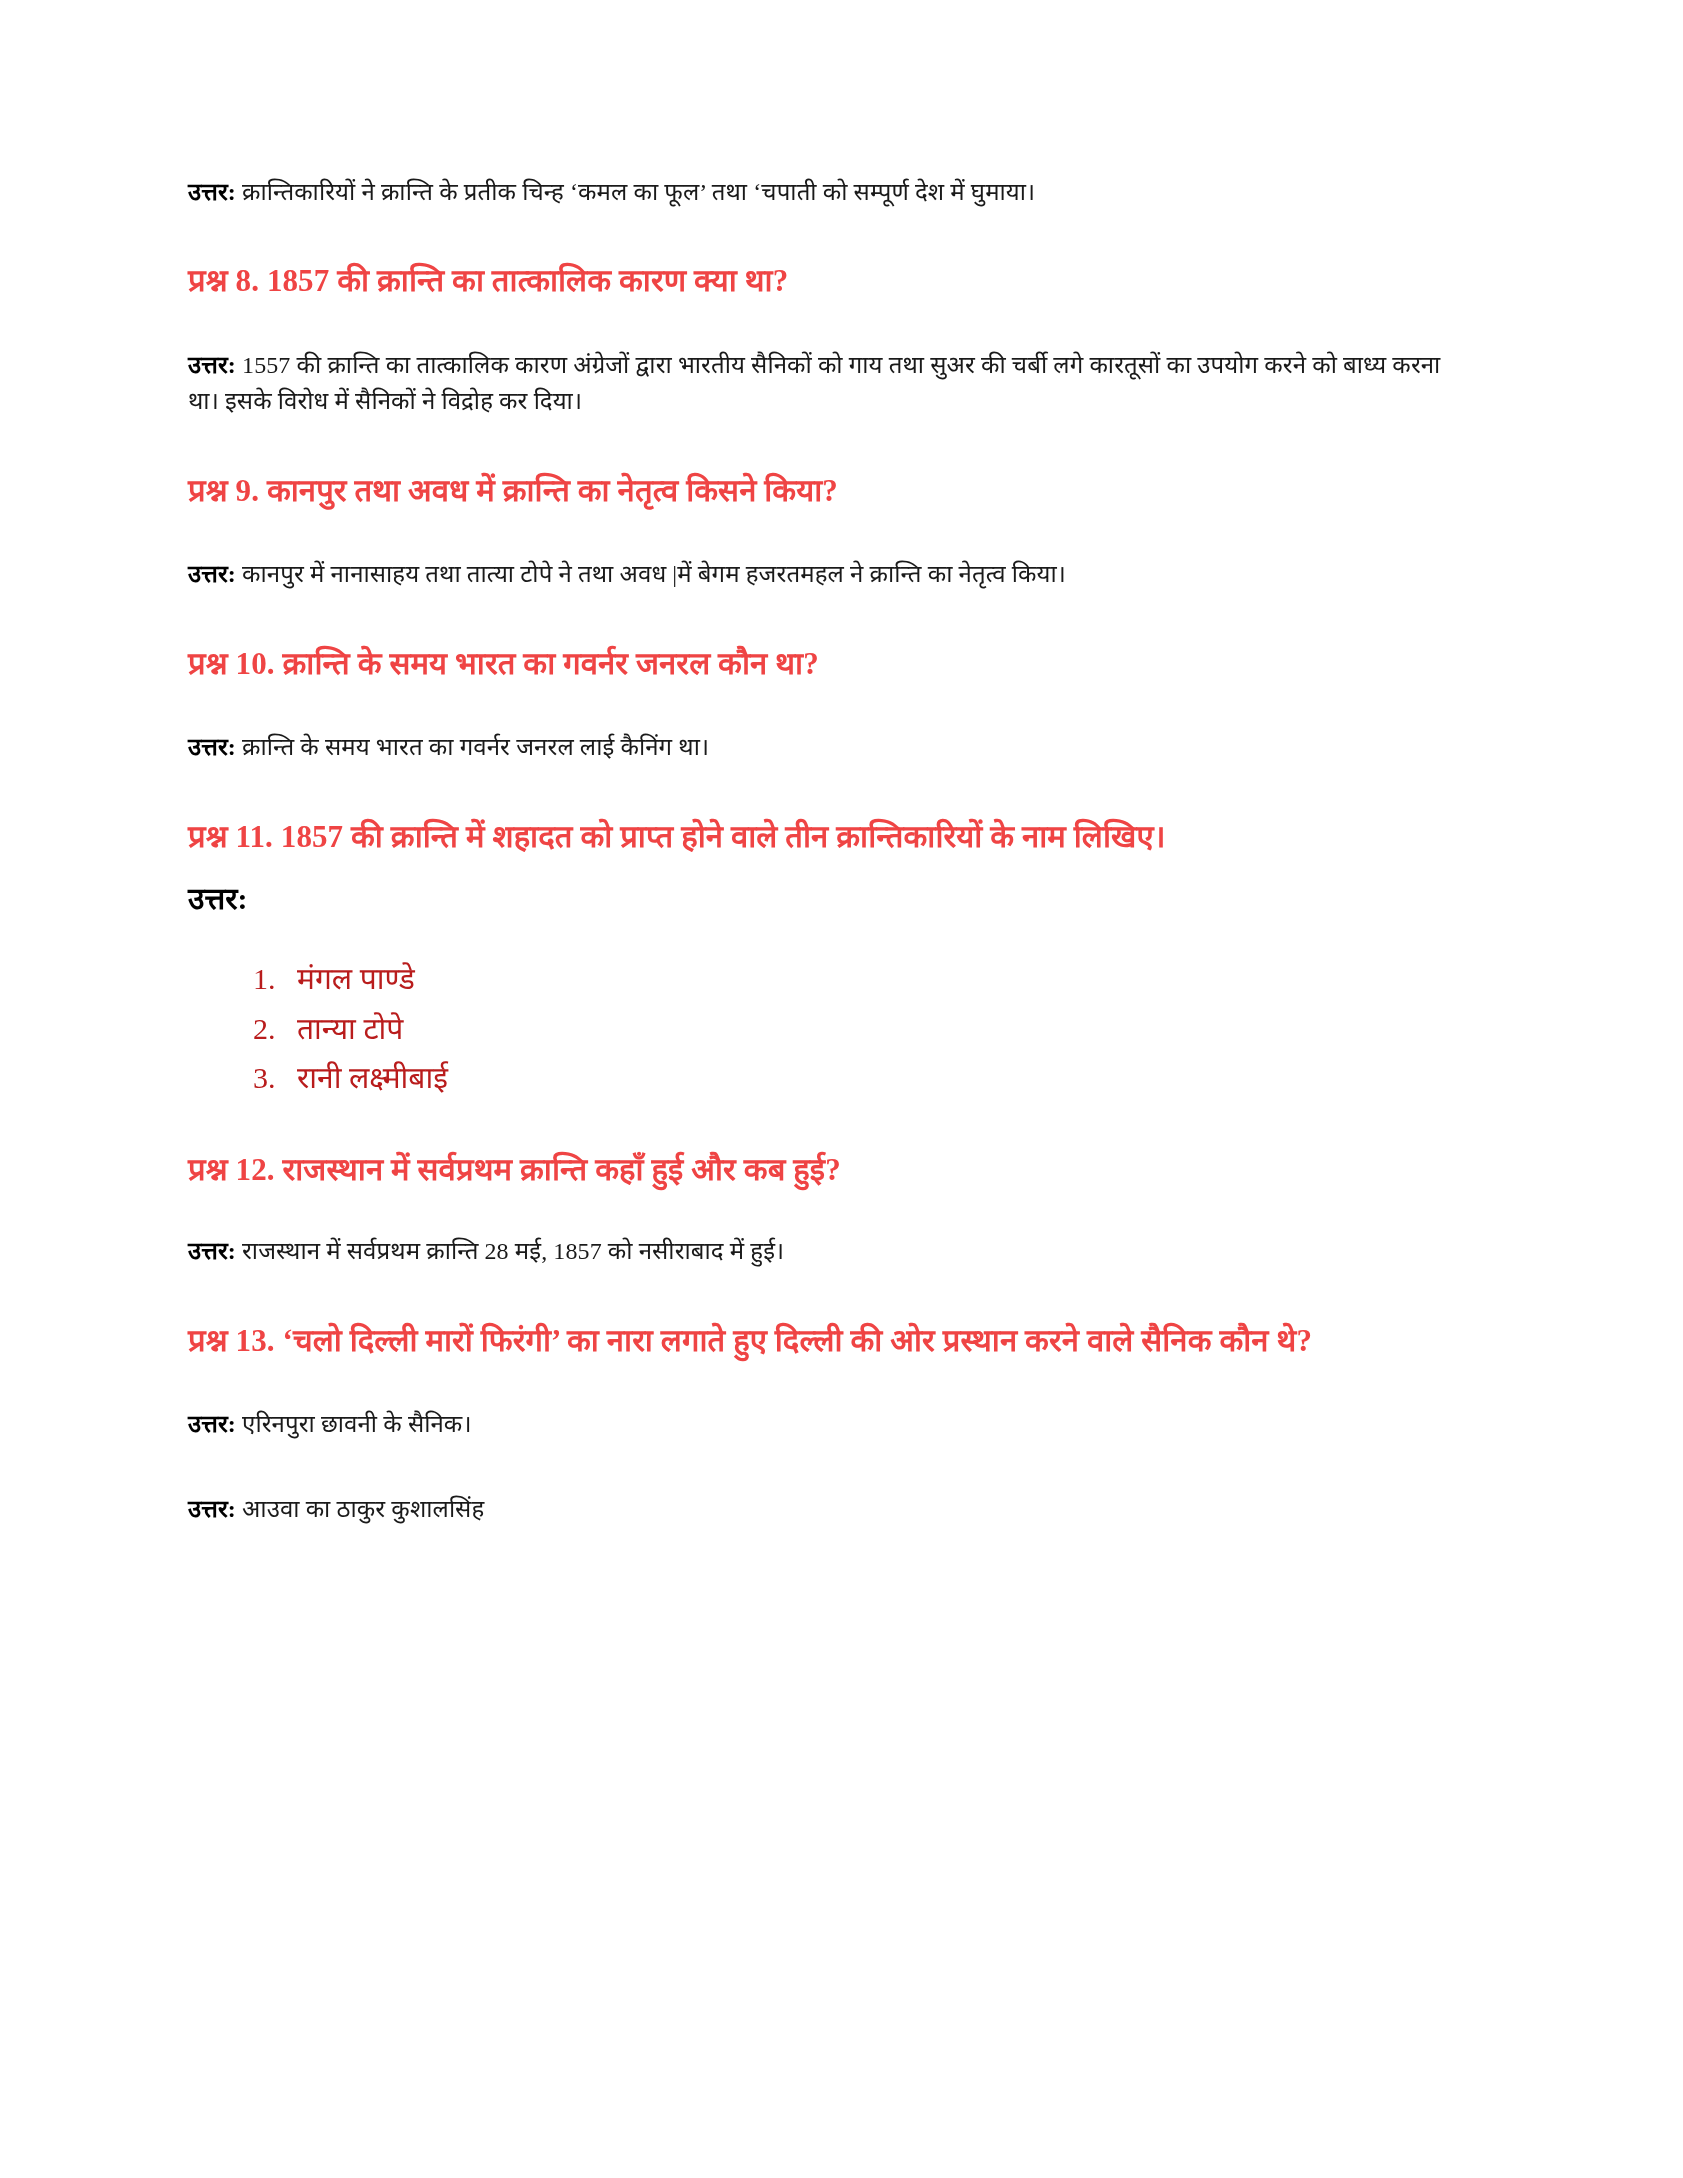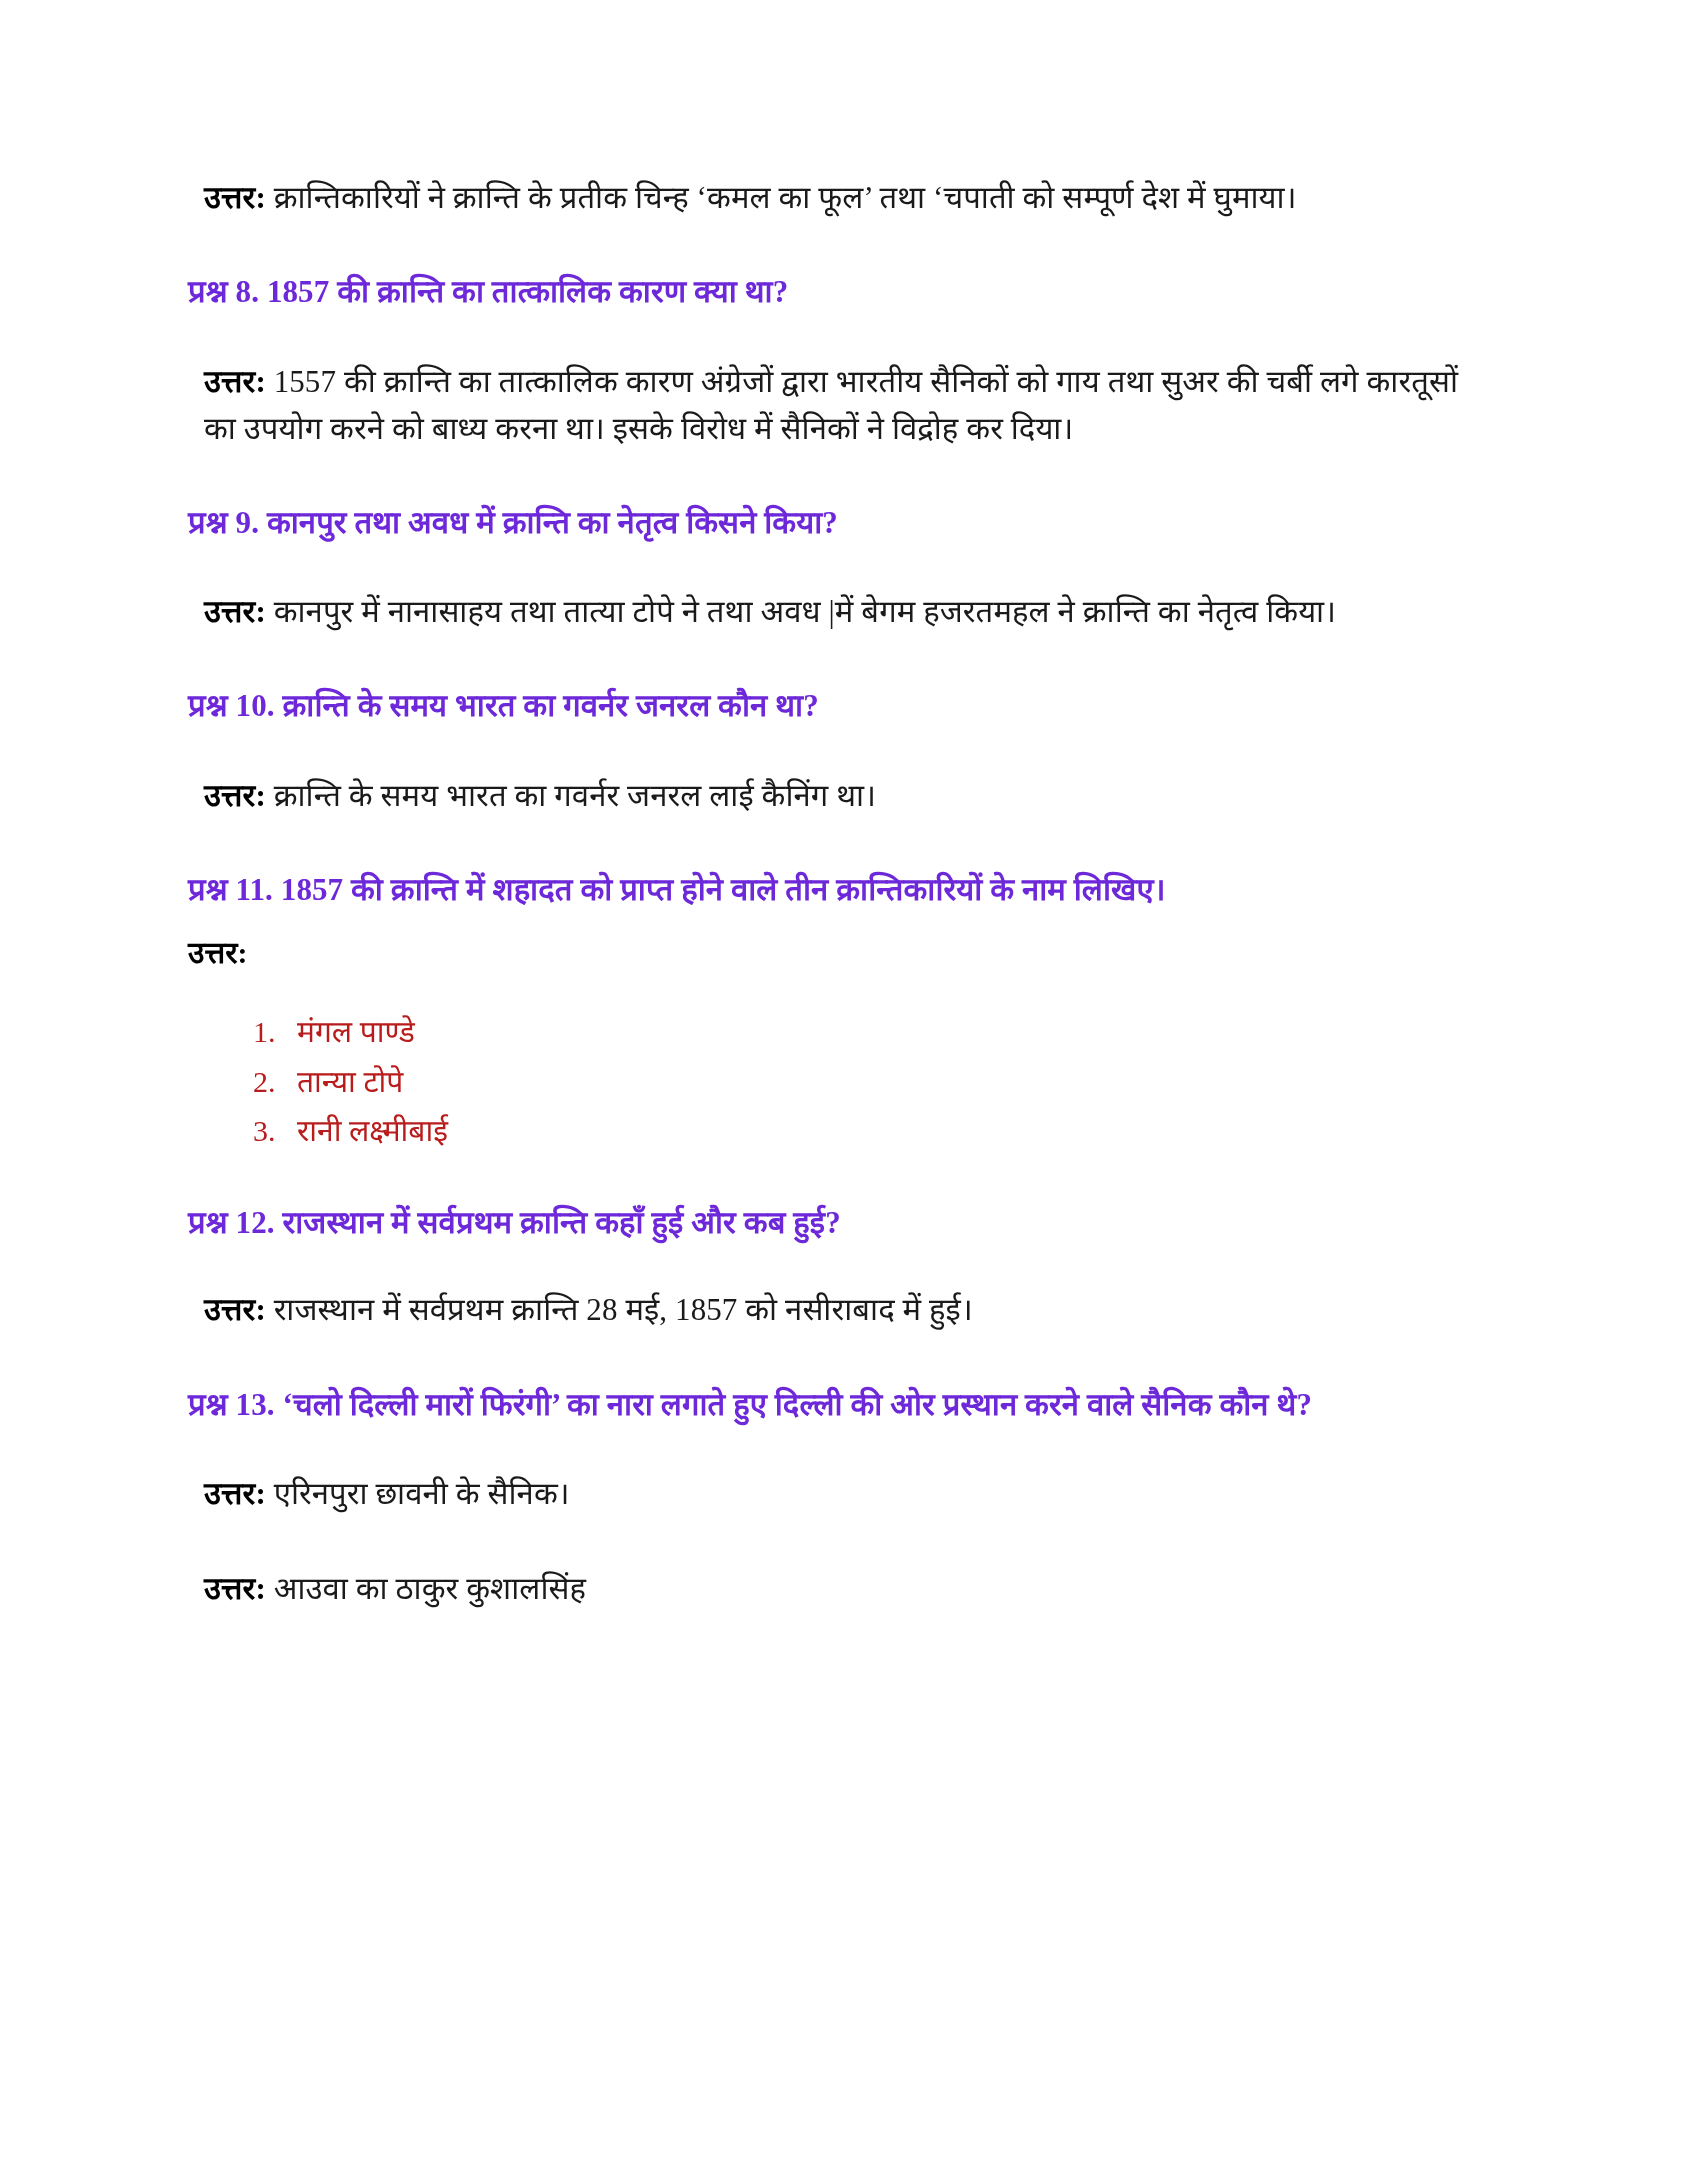--- a/index.html
+++ b/index.html
@@ -20,36 +20,36 @@
     box-sizing: border-box;
     overflow: hidden;
   }
   .content {
     position: absolute;
     left: 188px;
     top: 174px;
     width: 1277px;
   }
   .answer {
-    font-size: 31px;
+    font-size: 24px;
     line-height: 1.52;
     letter-spacing: 0.1px;
     color: #1a1a1a;
-    margin: 0 0 44px 16px;
+    margin: 0 0 44px 0;
     font-weight: 400;
   }
   .answer .lbl {
     font-weight: 700;
     color: #000000;
   }
   .question {
     font-size: 31px;
     line-height: 1.50;
     font-weight: 700;
-    color: #6d28d9;
+    color: #ef4444;
     margin: 0 0 40px 0;
     letter-spacing: 0.1px;
   }
   .answer-bare {
     font-size: 30px;
     line-height: 1.52;
     font-weight: 700;
     color: #000000;
     margin: 0 0 34px 0;
   }

